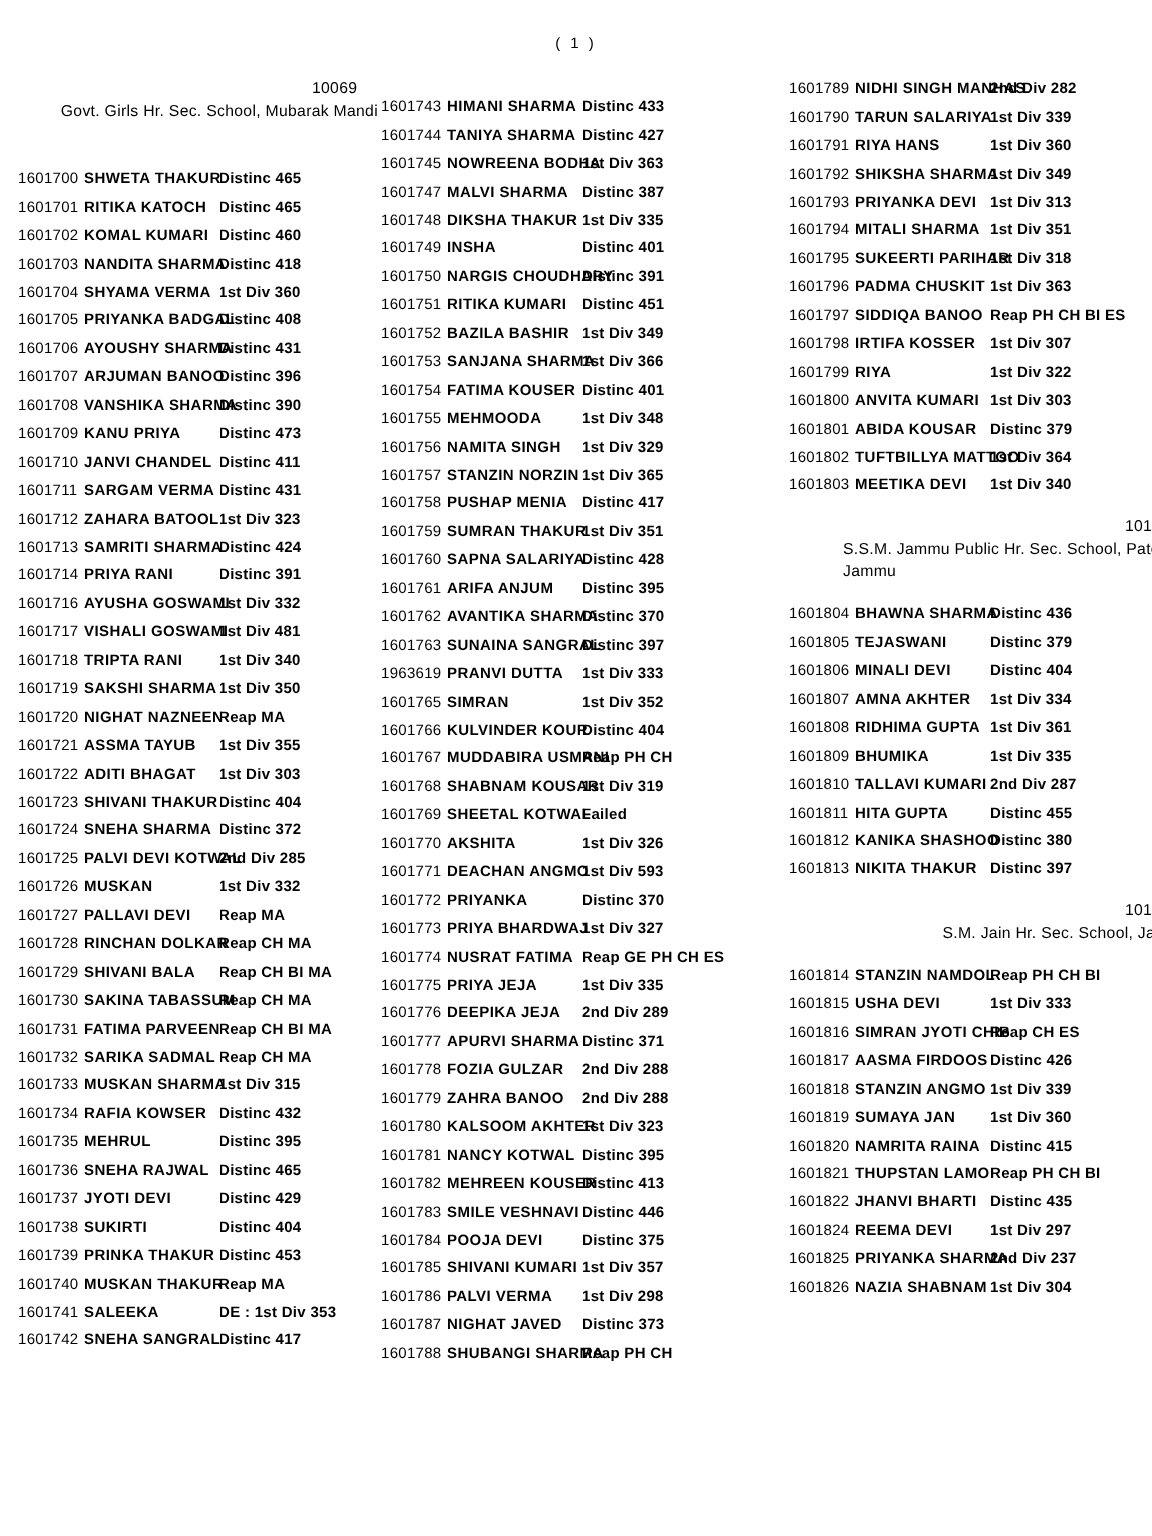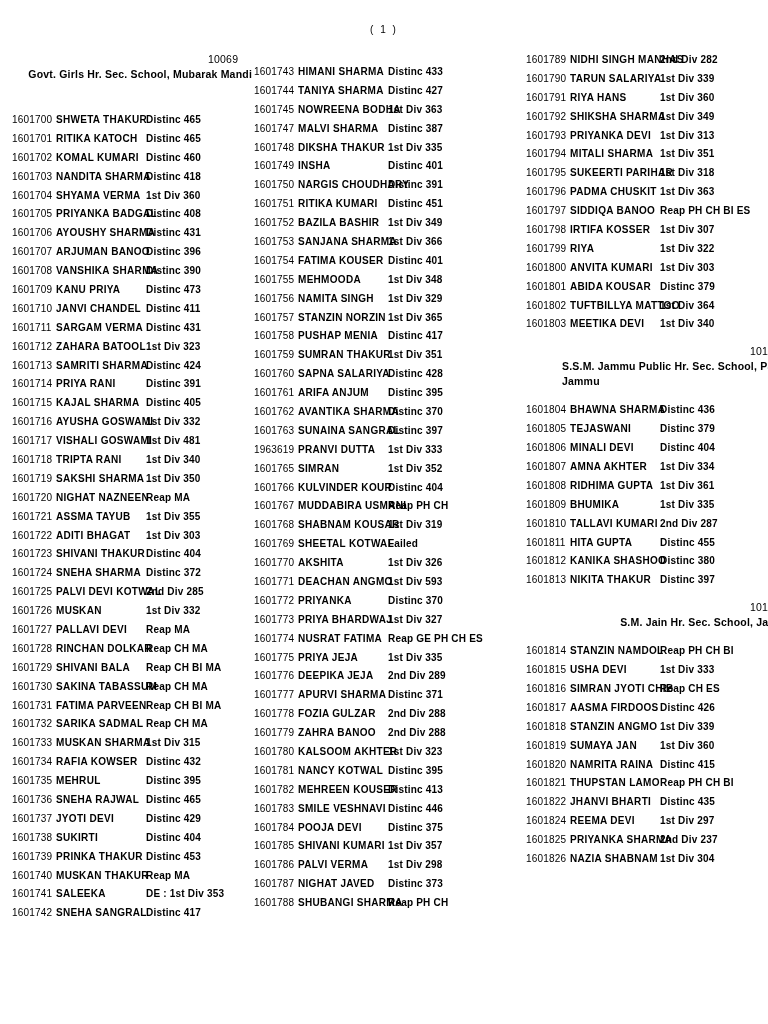--- a/index.html
+++ b/index.html
@@ -58,21 +58,21 @@
     letter-spacing: 0.2px;
     flex-direction: column;
   }
   #col1 .school-row { margin: 0 0 28px 0; }
   .school-code {
     width: 44px; flex: none;
     font-weight: 400;
   }
   .school-name {
     max-width: 232px;
-    font-weight: 700;
+    font-weight: 400;
   }
 </style>
 </head>
 <body>
 
 <div class="page-number">( 1 )</div>
 
 <div id="col1" class="col">
   <div class="school-row">
     <span class="school-code">10069</span>
@@ -162,25 +162,20 @@
     <span class="student-name">SAMRITI SHARMA</span>
     <span class="result">Distinc 424</span>
   </div>
 
   <div class="entry-row">
     <span class="roll">1601714</span>
     <span class="student-name">PRIYA RANI</span>
     <span class="result">Distinc 391</span>
   </div>
 
-  <div class="entry-row">
-    <span class="roll">1601715</span>
-    <span class="student-name">KAJAL SHARMA</span>
-    <span class="result">Distinc 405</span>
-  </div>
 
   <div class="entry-row">
     <span class="roll">1601716</span>
     <span class="student-name">AYUSHA GOSWAMI</span>
     <span class="result">1st Div 332</span>
   </div>
 
   <div class="entry-row">
     <span class="roll">1601717</span>
     <span class="student-name">VISHALI GOSWAMI</span>

